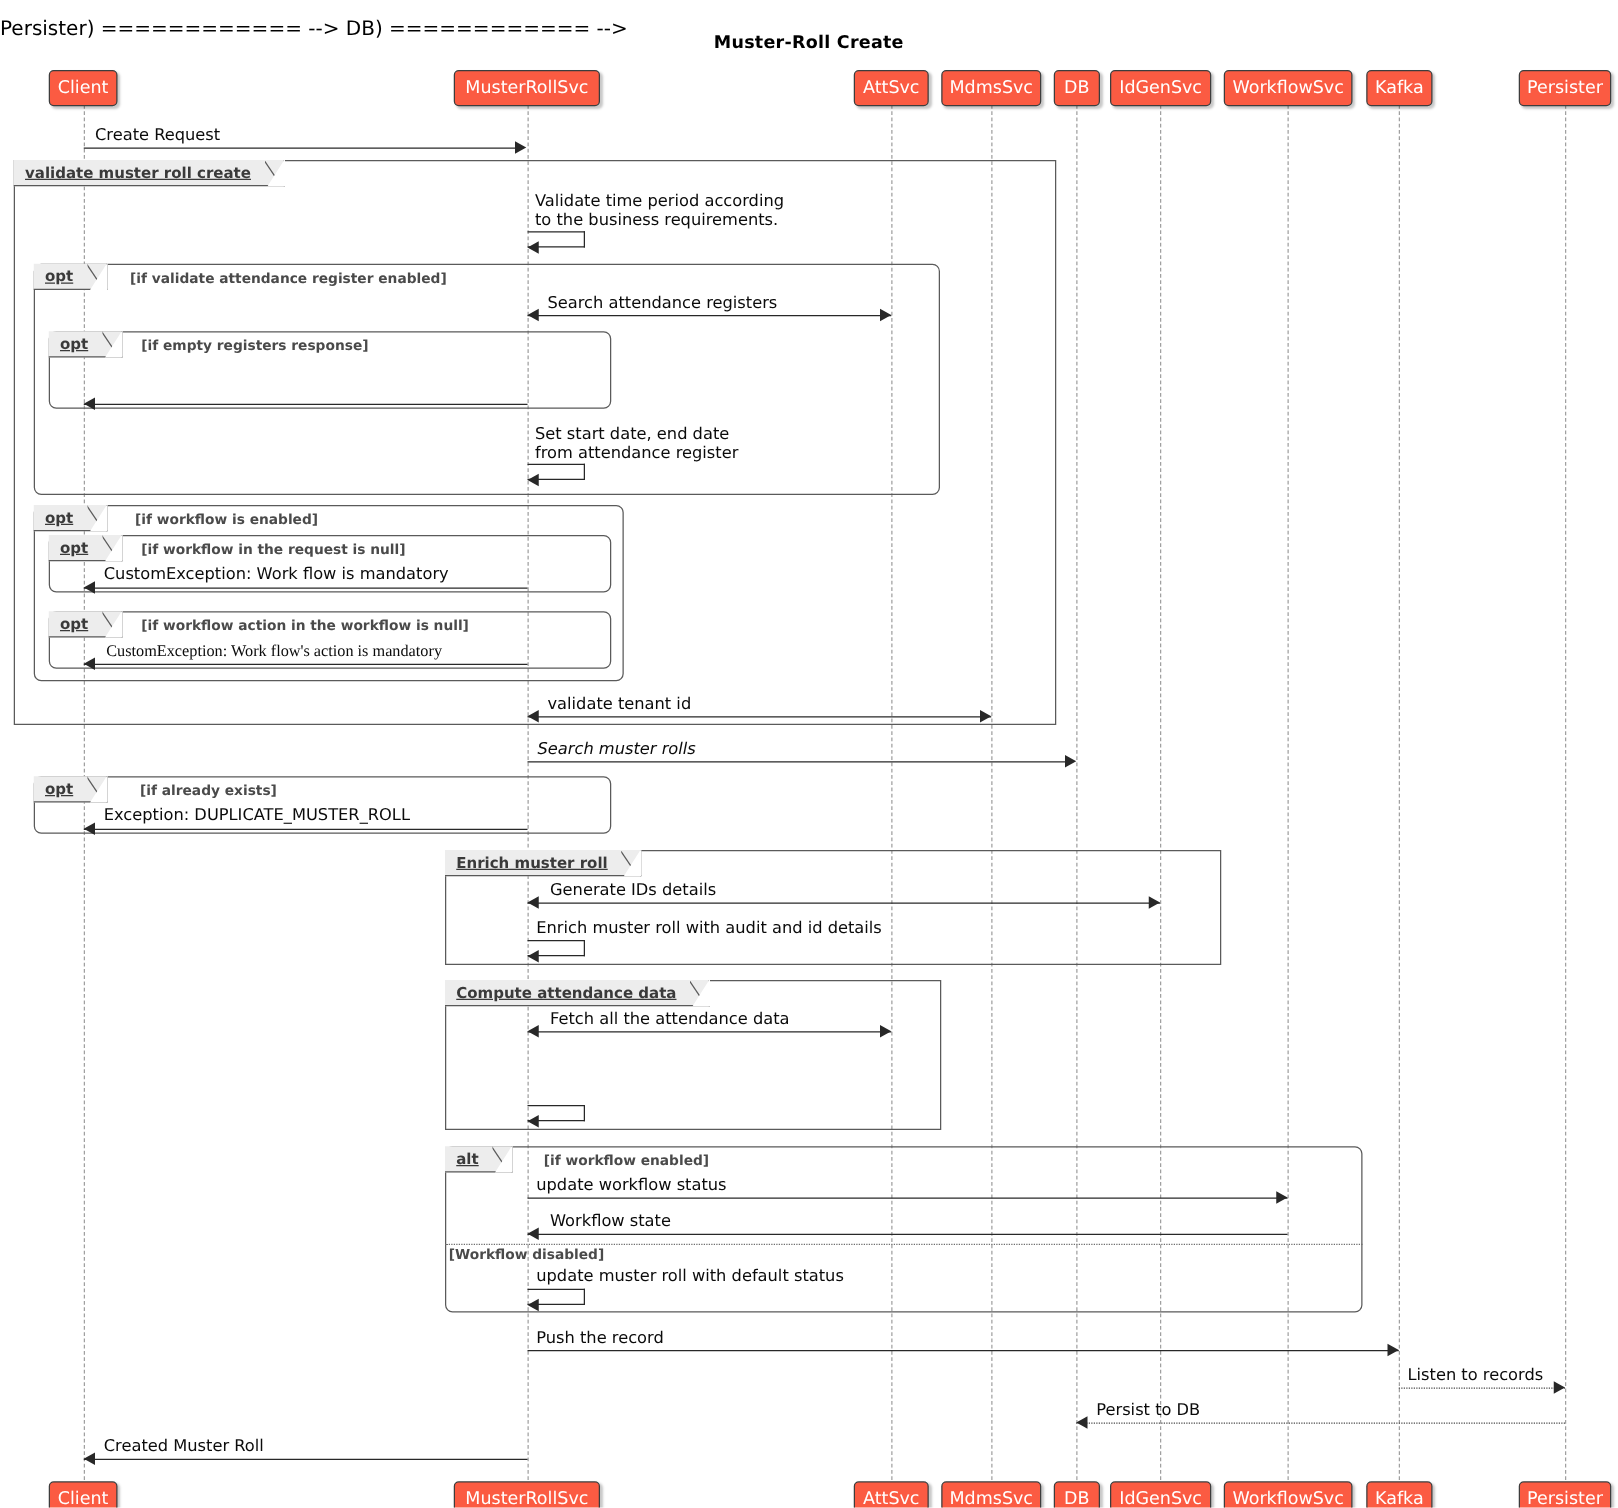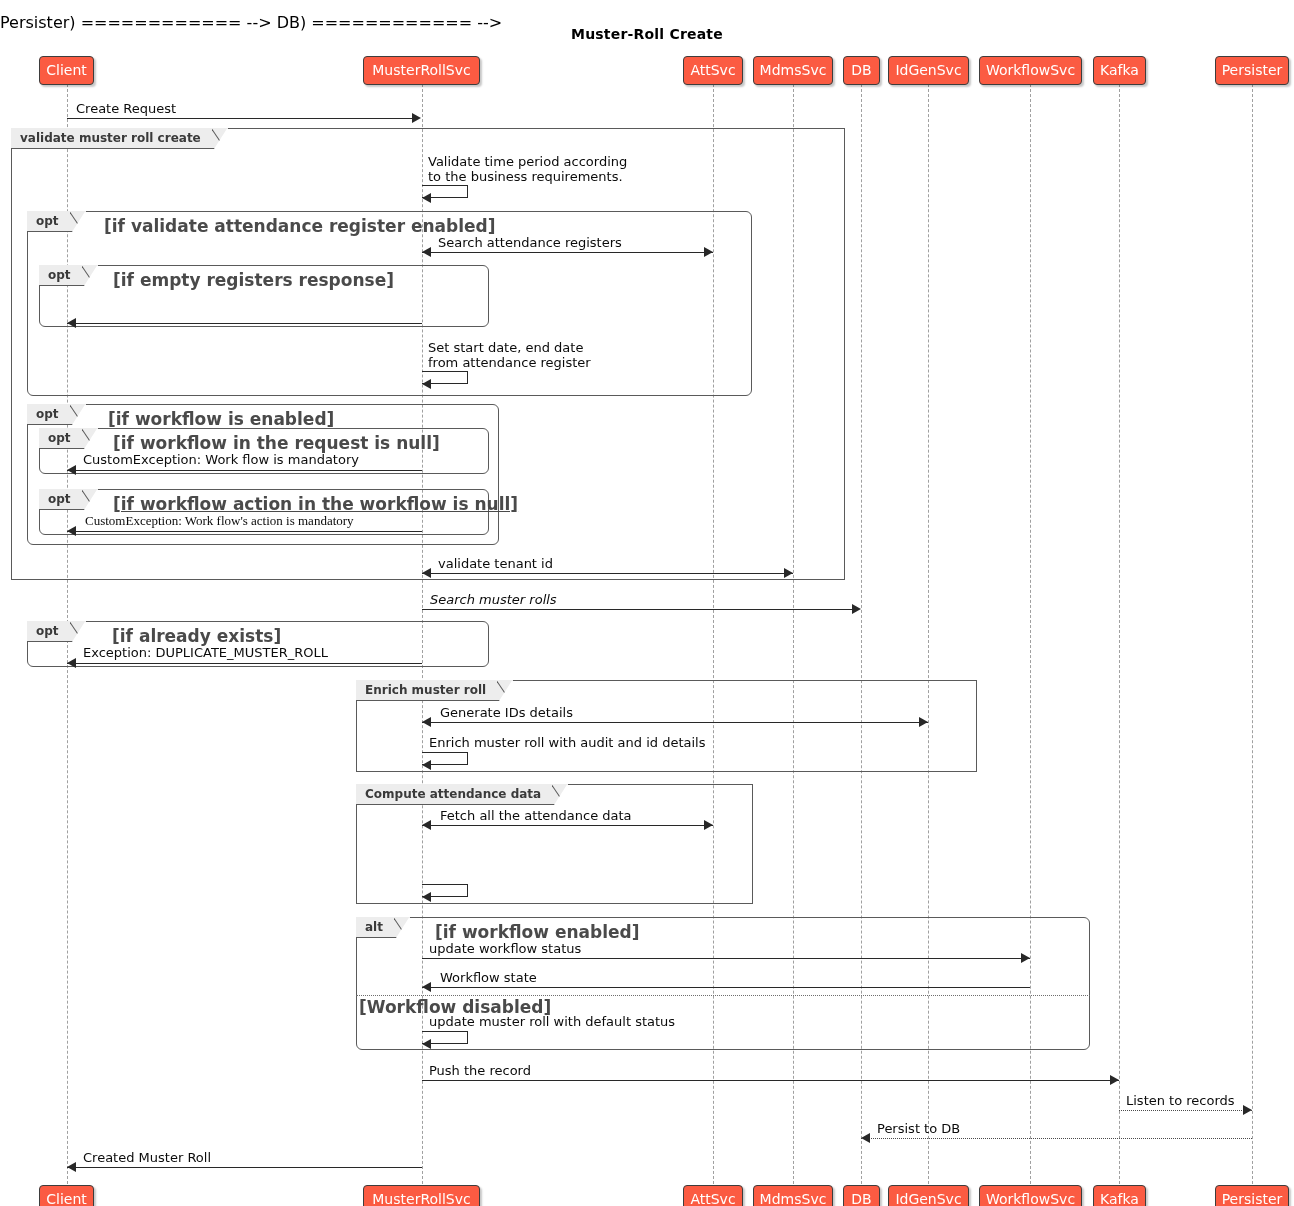--- a/index.html
+++ b/index.html
@@ -52,39 +52,40 @@
     position:absolute;
     background:#EDEDED;
     border:1px solid #5A5A5A;
     border-top:none;border-left:none;
     box-sizing:border-box;
     font-size:12px;font-weight:bold;color:#3A3A3A;
     height:21px;line-height:20px;
     padding:0 26px 0 9px;
     white-space:nowrap;
     border-bottom-right-radius:0;
+    text-decoration:underline;
   }
   .frag-label::after{
     content:"";position:absolute;right:-1px;top:-1px;
     width:0;height:0;
     border-left:14px solid transparent;
     border-bottom:22px solid #FFFFFF;
   }
   .frag-label .fold{
     position:absolute;right:0px;top:0px;width:15px;height:22px;
     overflow:hidden;pointer-events:none;
   }
   .frag-label .fold::before{
     content:"";position:absolute;left:-1px;top:-1px;
     width:22px;height:1px;background:#5A5A5A;
     transform:rotate(56deg);transform-origin:0 0;
   }
   .frag-cond{
     position:absolute;
-    font-size:17px;font-weight:bold;color:#4A4A4A;
+    font-size:11px;font-weight:bold;color:#4A4A4A;
     white-space:nowrap;
   }
   .frag-divider{
     position:absolute;height:0;
     border-top:1px dotted #6E6E6E;
   }
 
   
   .msg-label{
     position:absolute;
@@ -224,21 +225,21 @@
   
   <div class="msg-label" style="left:83px; top:439px;">CustomException: Work flow is mandatory</div>
   <div class="arrow-line" style="left:67px; top:457px; width:355px;"></div>
   <div class="arrow-head left" style="left:67px; top:452px;"></div>
 
   
   <div class="frag" style="left:39px; top:476px; width:450px; height:46px;"></div>
   <div class="frag-label" style="left:39px; top:476px;">
     <span>opt</span><span class="fold"></span>
   </div>
-  <div class="frag-cond" style="left:113px; top:481px;text-decoration:underline;">[if workflow action in the workflow is null]</div>
+  <div class="frag-cond" style="left:113px; top:481px;">[if workflow action in the workflow is null]</div>
 
   
   <div class="msg-label" style="left:85px; top:500px;font-family:Liberation Serif, serif;">CustomException: Work flow's action is mandatory</div>
   <div class="arrow-line" style="left:67px; top:518px; width:355px;"></div>
   <div class="arrow-head left" style="left:67px; top:513px;"></div>
 
   
   <div class="msg-label" style="left:438px; top:543px;">validate tenant id</div>
   <div class="arrow-line" style="left:422px; top:560px; width:371px;"></div>
   <div class="arrow-head right" style="left:784px; top:555px;"></div>

